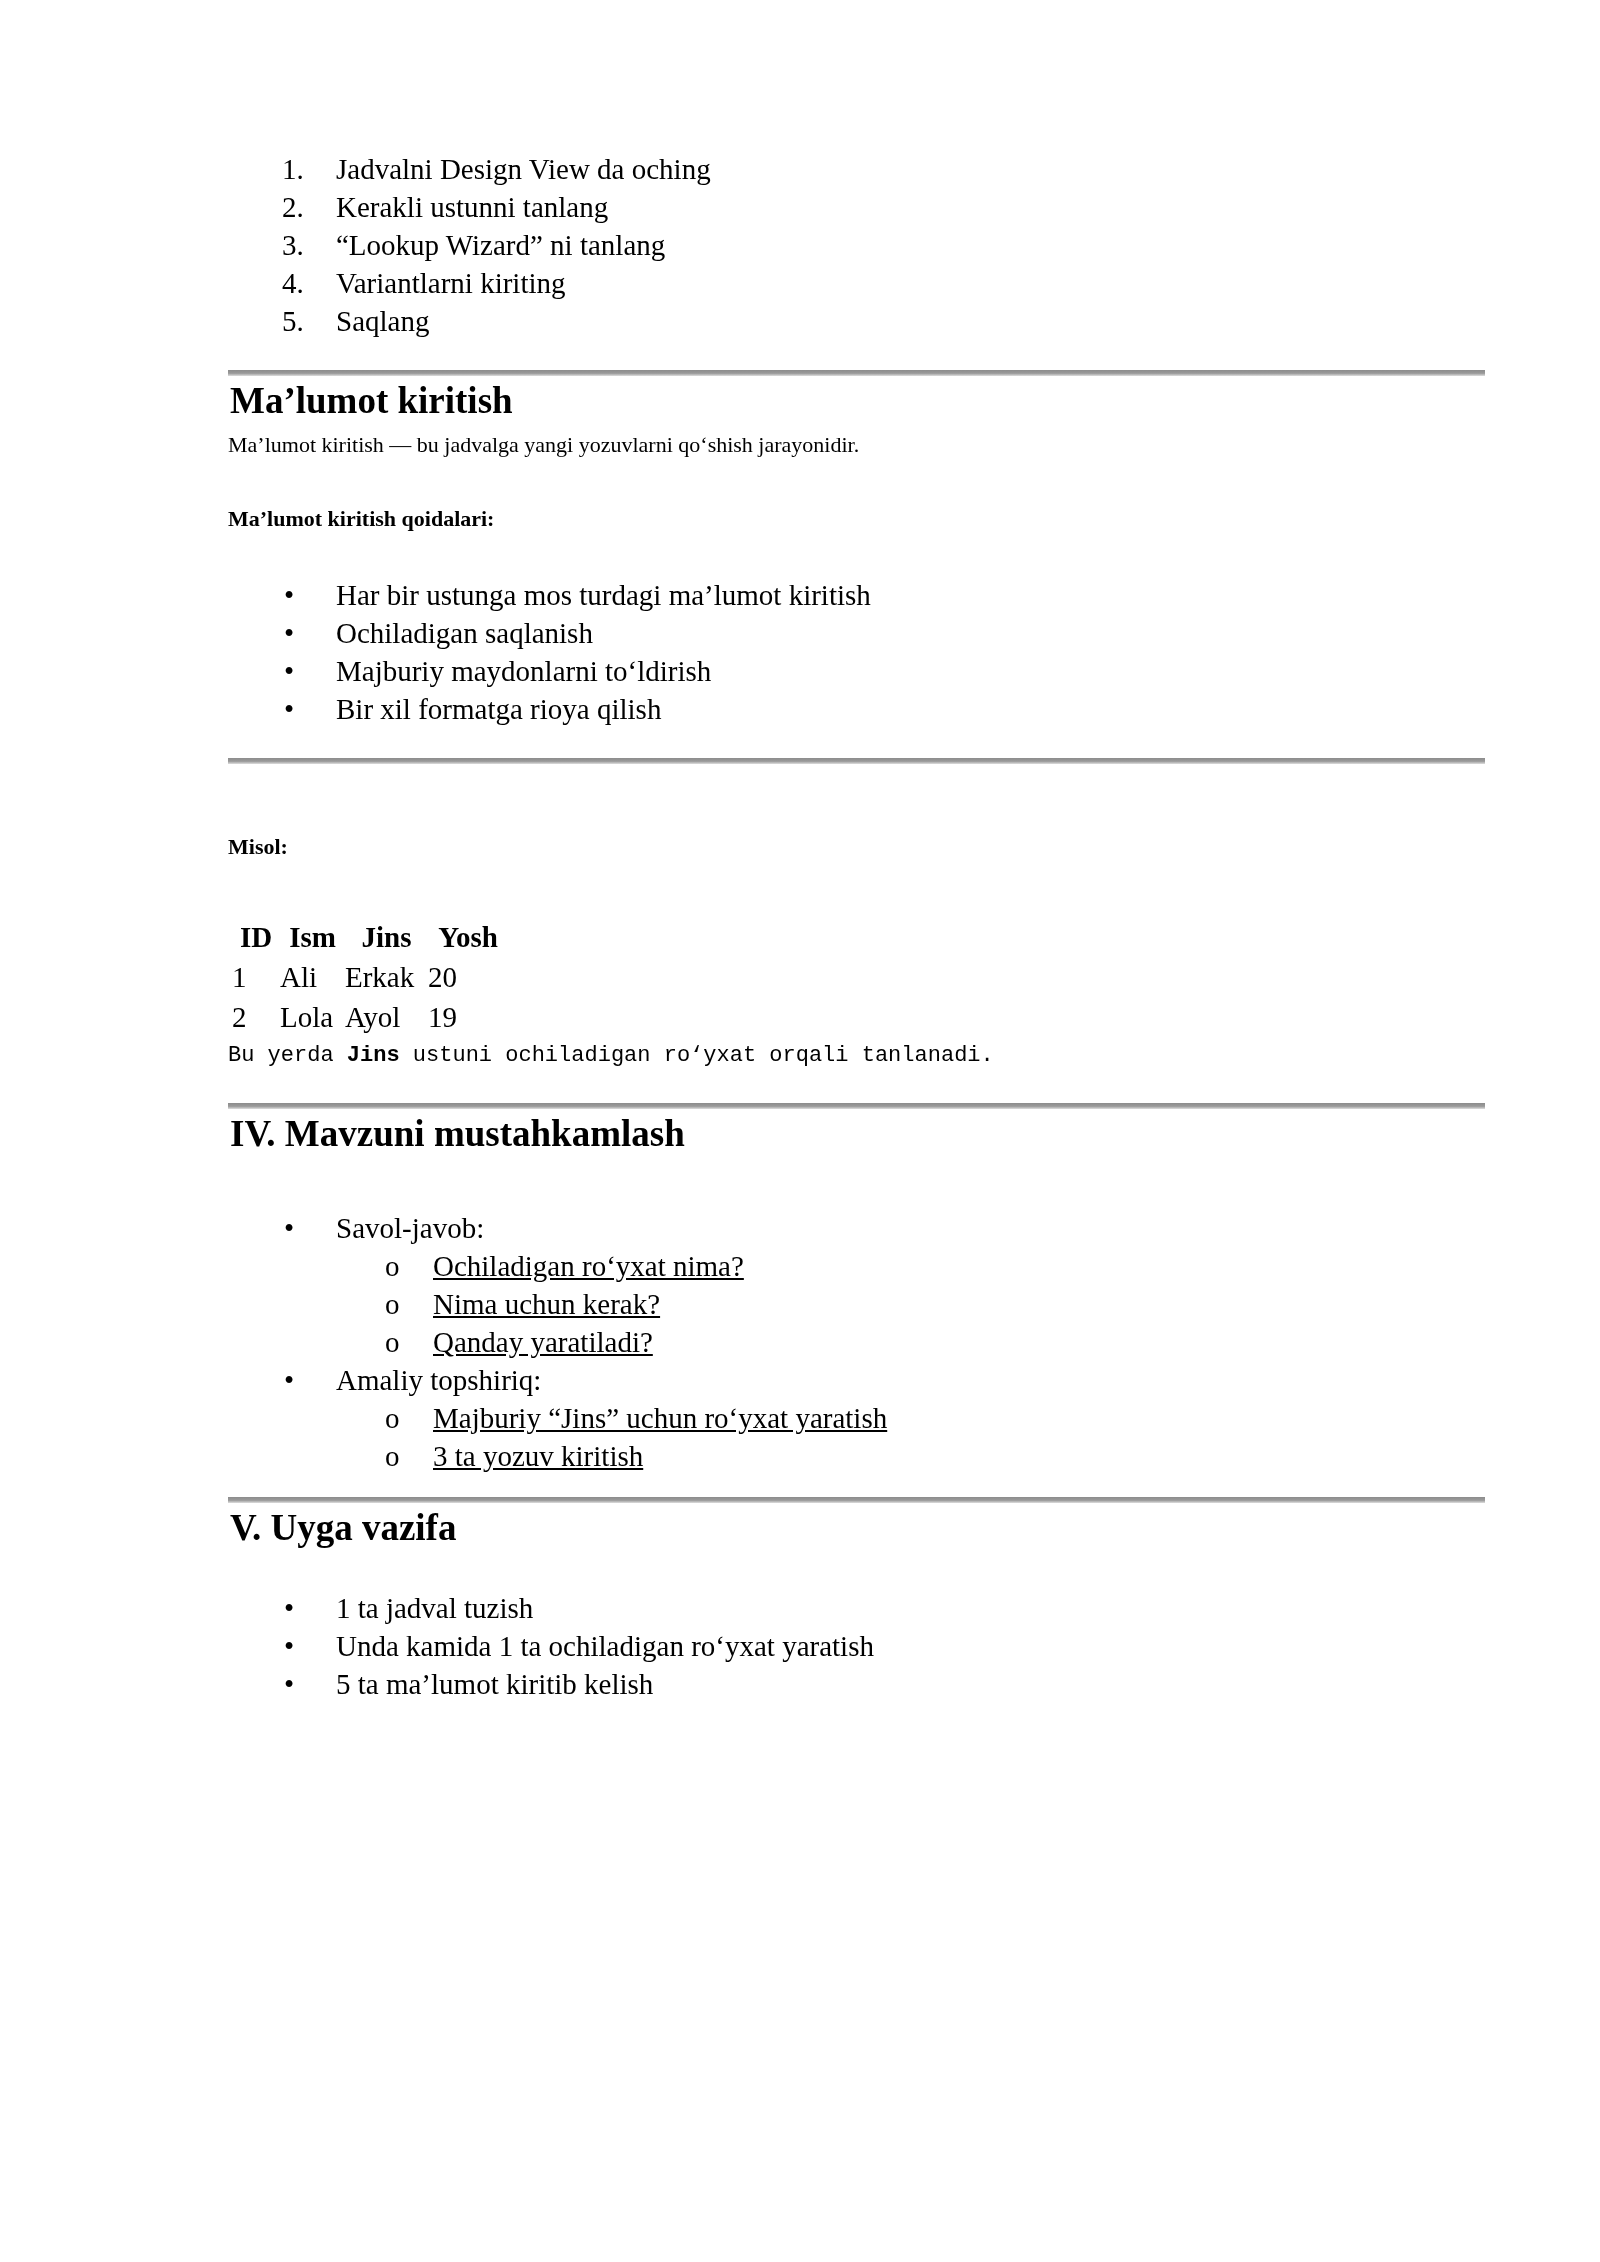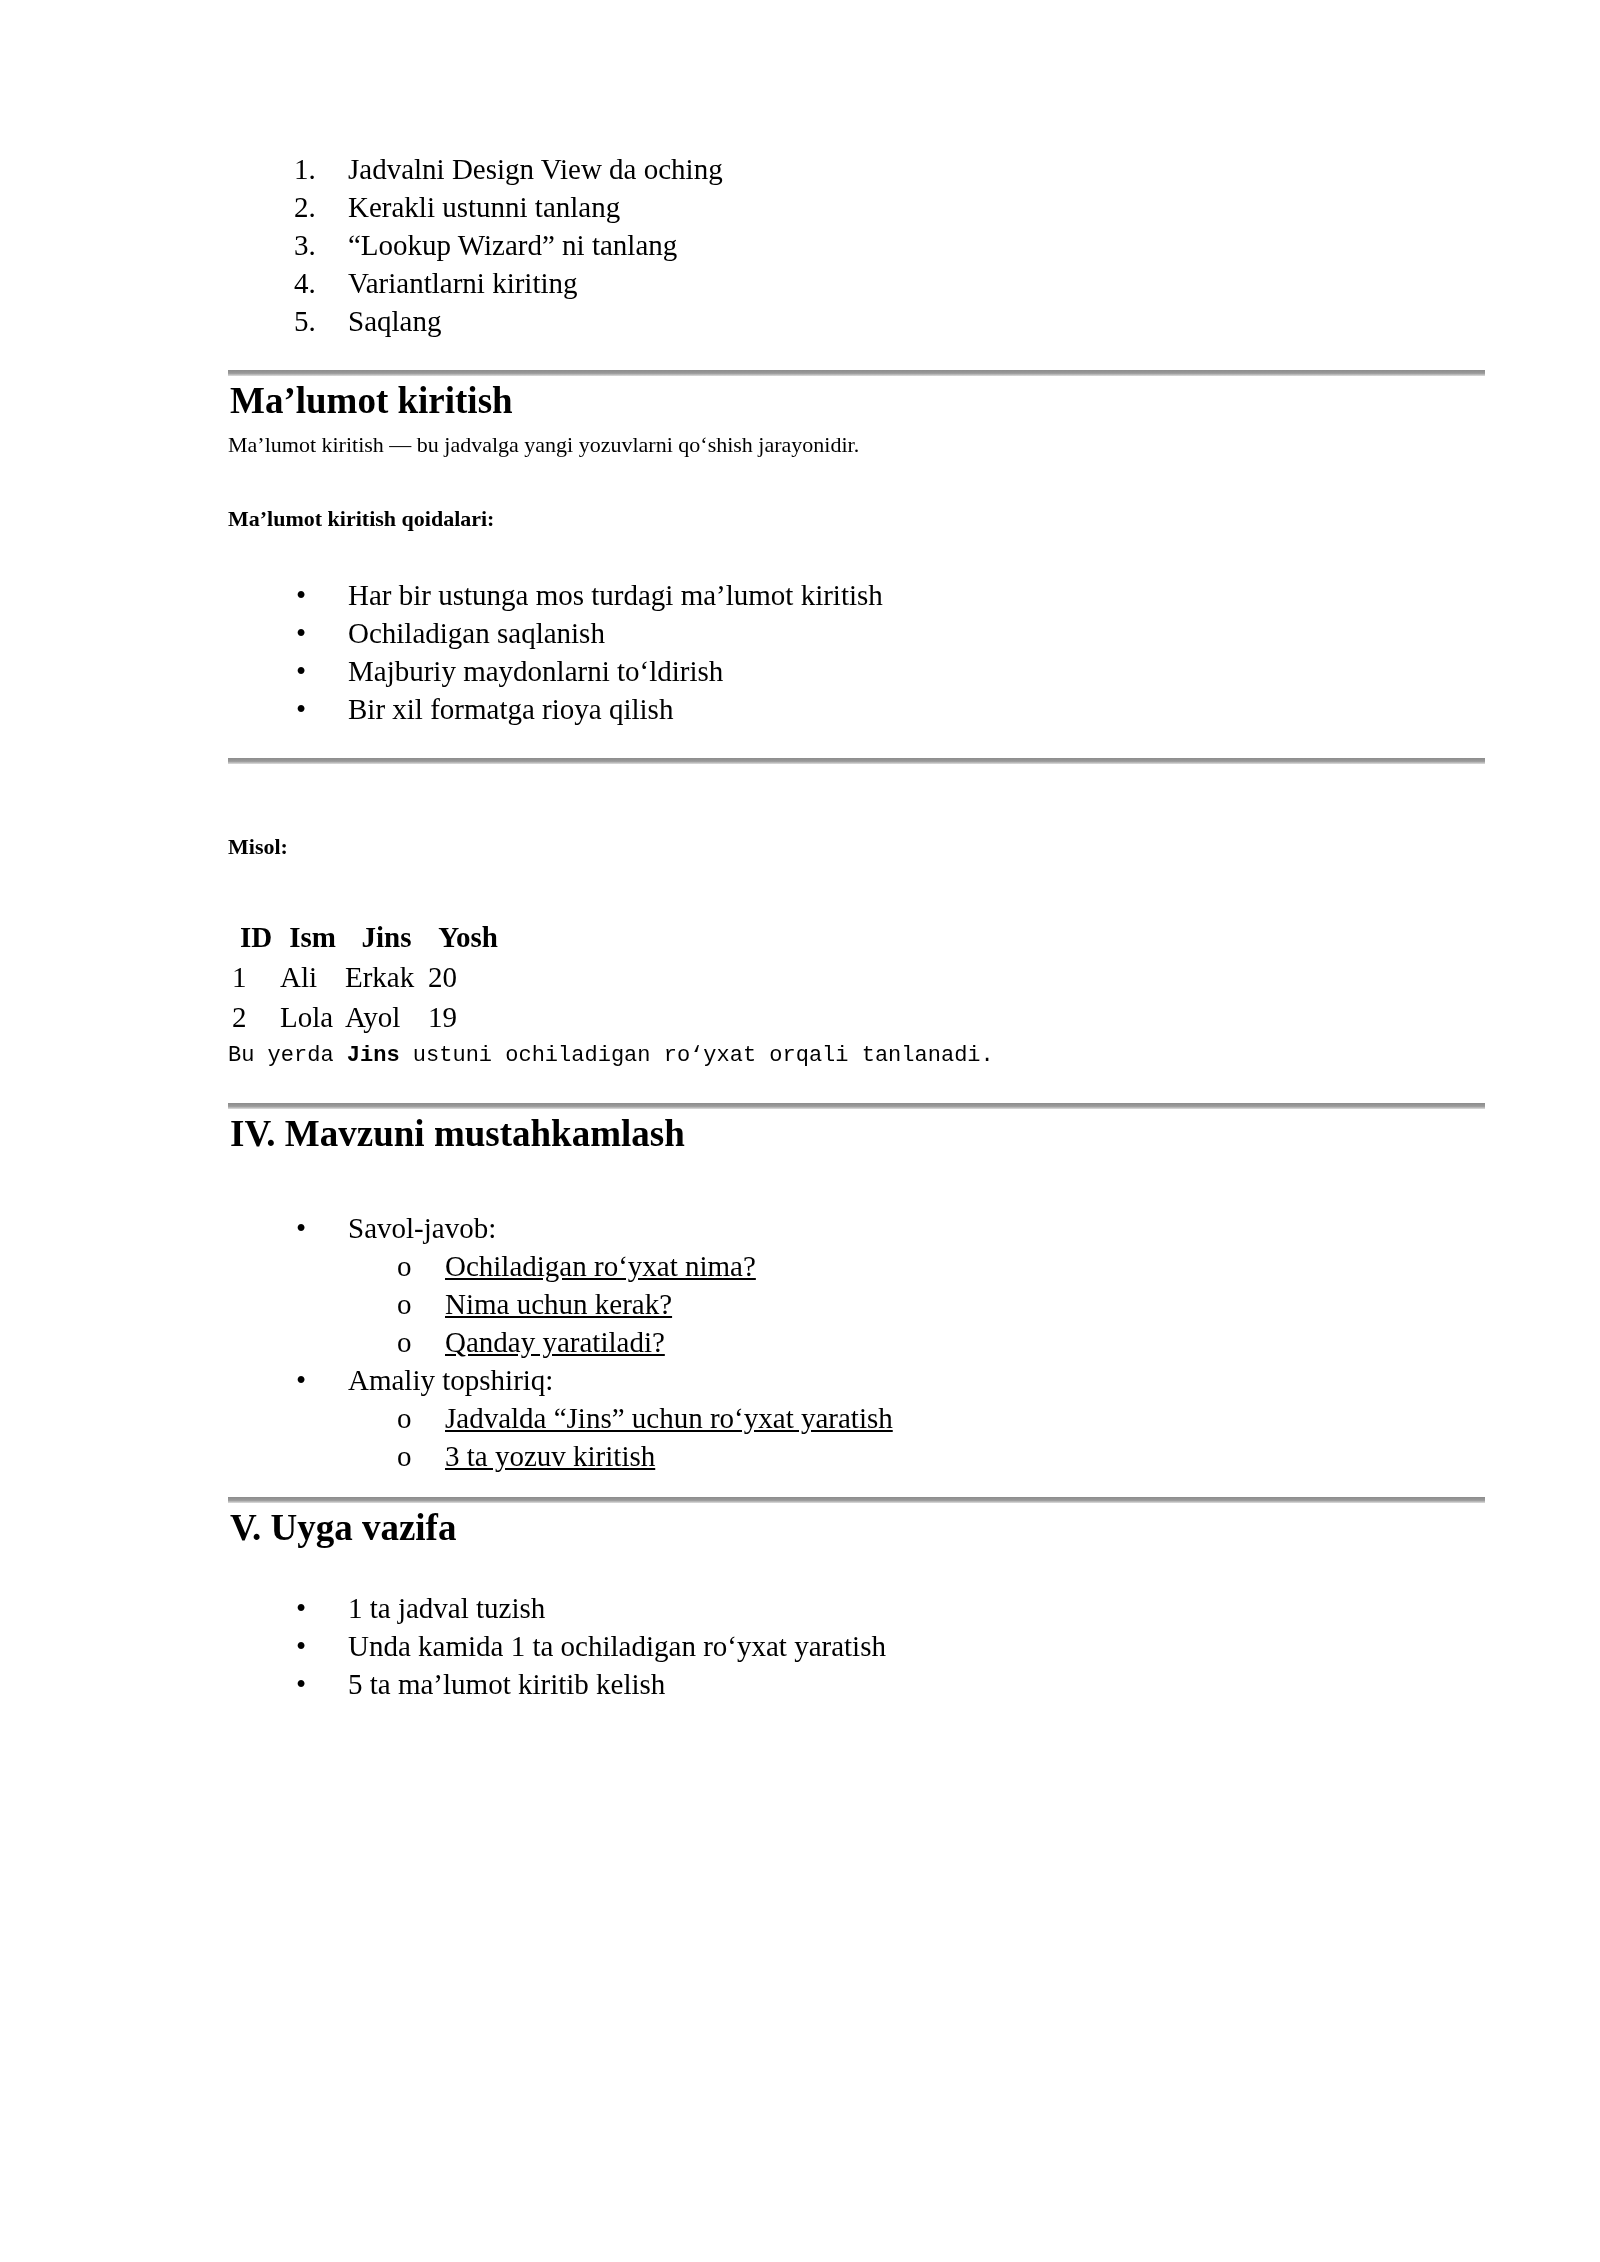--- a/index.html
+++ b/index.html
@@ -51,21 +51,21 @@
     margin: 0;
     background: linear-gradient(to bottom, #8c8c8c 0%, #9a9a9a 55%, #dedede 100%);
   }
   .rule-1 { margin-top: 30px; }
   .rule-2 { margin-top: 30px; }
   .rule-3 { margin-top: 28px; }
   .rule-4 { margin-top: 22px; }
   
   ol.steps, ul.bullets {
     list-style: none;
-    margin: 16px;
+    margin: 4px;
     padding: 0 0 0 104px;
   }
   ol.steps { counter-reset: step; margin-top: 0; }
   ul.ul-rules { margin-top: 38px; }
   ul.ul-iv    { margin-top: 52px; }
   ul.ul-v     { margin-top: 38px; }
   ol.steps li, ul.bullets li {
     position: relative;
     font-size: 29px;
     line-height: 38px;
@@ -191,21 +191,21 @@
       <span>Savol-javob:</span>
       <ul class="sub-bullets">
         <li>Ochiladigan ro‘yxat nima?</li>
         <li>Nima uchun kerak?</li>
         <li>Qanday yaratiladi?</li>
       </ul>
     </li>
     <li>
       <span>Amaliy topshiriq:</span>
       <ul class="sub-bullets">
-        <li>Jadvalda “Jins” uchun ro‘yxat yaratish</li>
+        <li>Majburiy “Jins” uchun ro‘yxat yaratish</li>
         <li>3 ta yozuv kiritish</li>
       </ul>
     </li>
   </ul>
 
   <hr class="rule rule-4">
 
   <h2 class="sec-title h-v">V. Uyga vazifa</h2>
 
   <ul class="bullets ul-v">

